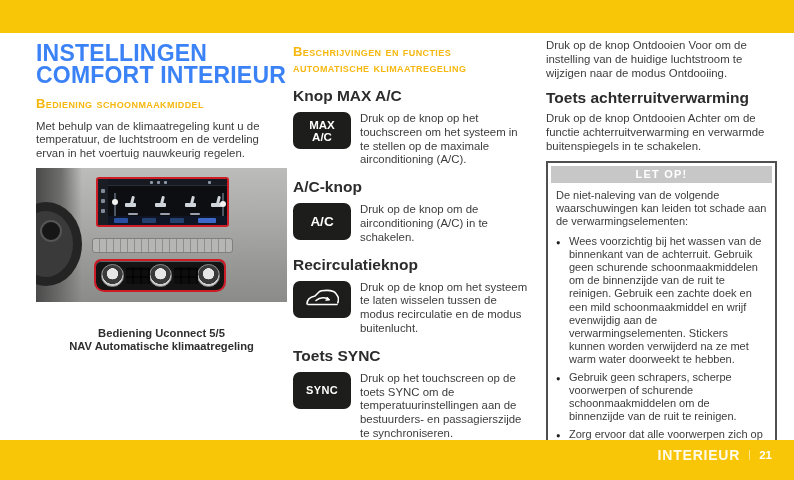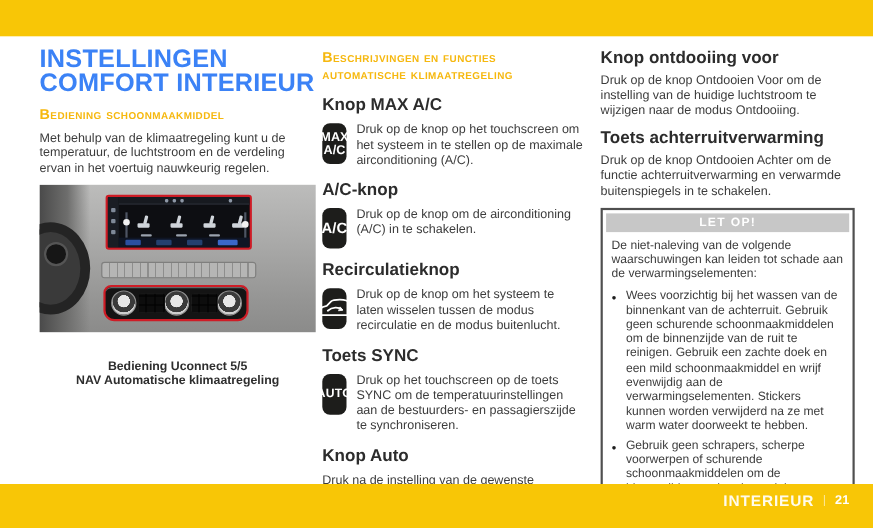--- a/index.html
+++ b/index.html
@@ -29,21 +29,21 @@
     font-variant:small-caps; letter-spacing:.4px; line-height:15.5px;
   }
   .body-text { margin-top:8px; font-size:11.4px; line-height:13.8px; color:#3c3c3c; }
 
   h3.section-h {
     margin-top:11px; color:#2c2c2c; font-size:15.5px; font-weight:bold; line-height:17px;
   }
   .icon-row { display:flex; gap:9px; margin-top:8px; align-items:flex-start; }
   .icon-row .body-text { margin-top:0; flex:1; }
   .key-icon {
-    flex:0 0 auto; width:22px; height:37px; background:#1d1d1b; border-radius:7px;
+    flex:0 0 auto; width:58px; height:37px; background:#1d1d1b; border-radius:7px;
     display:flex; flex-direction:column; align-items:center; justify-content:center;
     color:#ffffff; font-weight:bold;
   }
   .key-icon .l1 { font-size:11.5px; line-height:12px; }
   .key-icon .single { font-size:13.5px; }
   .key-icon .sync { font-size:11px; letter-spacing:.3px; }
 
   
   .figure {
     position:relative; margin-top:7px; width:251px; height:134px; overflow:hidden;
@@ -210,31 +210,30 @@
           <path d="M11 12.5 c4-3.6 10-3.6 13-0.8"></path>
           <path d="M22.5 9.3 l2 2.6 -3.4 0.6 z" fill="#ffffff" stroke-width="0.8"></path>
         </svg>
       </div>
       <div class="body-text">Druk op de knop om het systeem te laten wisselen tussen de modus recirculatie en de modus buitenlucht.</div>
     </div>
 
     <h3 class="section-h">Toets SYNC</h3>
     <div class="icon-row">
       <div class="key-icon">
-        <span class="sync">AUTO</span>
+        <span class="sync">SYNC</span>
       </div>
       <div class="body-text">Druk op het touchscreen op de toets SYNC om de temperatuurinstellingen aan de bestuurders- en passagierszijde te synchroniseren.</div>
     </div>
 
     <h3 class="section-h">Knop Auto</h3>
     <div class="body-text">Druk na de instelling van de gewenste temperatuur op de knop AUTO zodat het systeem de ingestelde temperatuur zal handhaven.</div>
   </div>
 
   <div class="col col-right">
-    <h3 class="section-h">Knop ontdooiing voor</h3>
     <div class="body-text" style="margin-top:6px">Druk op de knop Ontdooien Voor om de instelling van de huidige luchtstroom te wijzigen naar de modus Ontdooiing.</div>
 
     <h3 class="section-h" style="margin-top:9px">Toets achterruitverwarming</h3>
     <div class="body-text" style="margin-top:6px">Druk op de knop Ontdooien Achter om de functie achterruitverwarming en verwarmde buitenspiegels in te schakelen.</div>
 
     <div class="caution">
       <div class="caution-header">LET OP!</div>
       <div class="caution-body">
         <div>De niet-naleving van de volgende waarschuwingen kan leiden tot schade aan de verwarmingselementen:</div>
         <ul>

